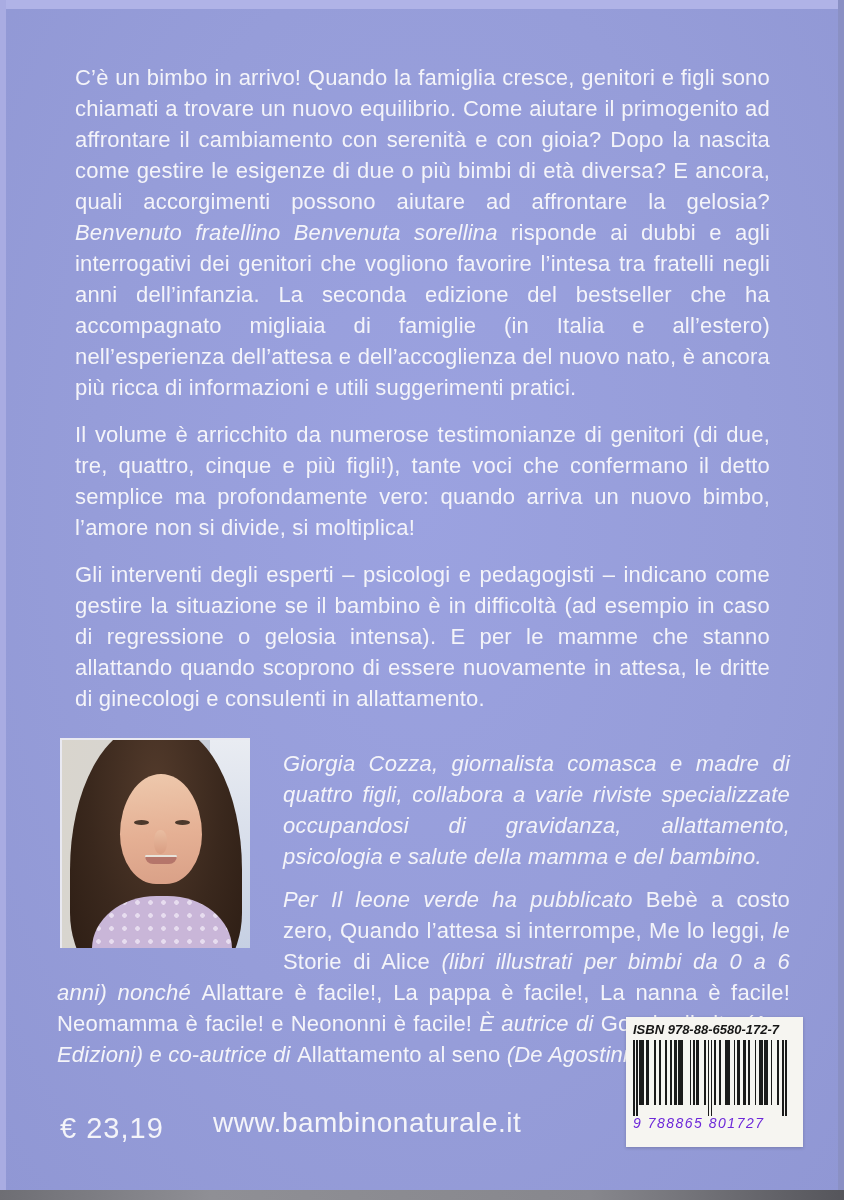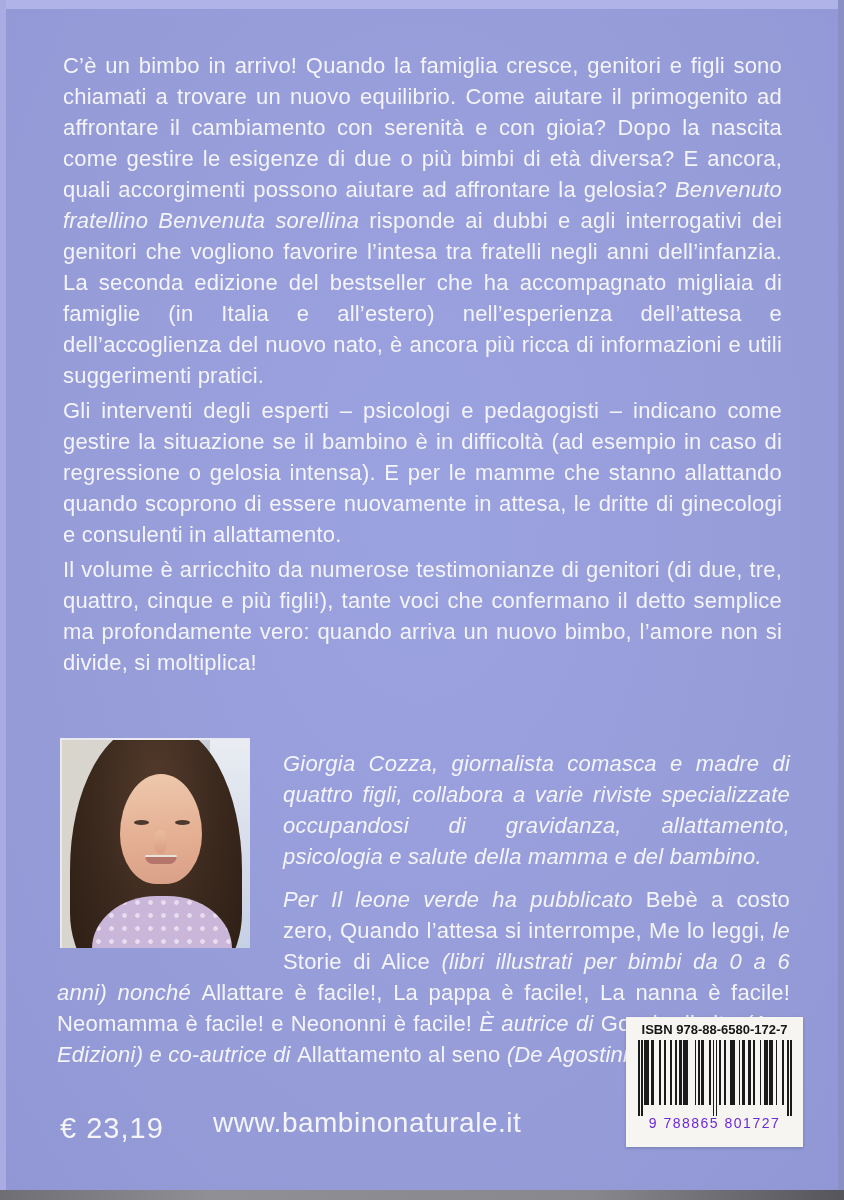--- a/index.html
+++ b/index.html
@@ -10,21 +10,21 @@
   }
   
   .edge-top{position:absolute;top:0;left:0;right:0;height:9px;background:#b0b3e7;}
   .edge-left{position:absolute;top:0;left:0;bottom:0;width:6px;background:#a9ace2;}
   .edge-right{position:absolute;top:0;right:0;bottom:0;width:6px;background:#8a90c4;}
   .edge-bottom{position:absolute;bottom:0;left:0;right:0;height:10px;
     background:linear-gradient(90deg,#6e6e74 0%,#8f8f95 25%,#87878d 70%,#55555b 100%);z-index:9;}
 
   .main-text{position:absolute;left:59px;top:46px;width:727px;
     font-size:22px;line-height:31px;text-align:justify;letter-spacing:0.2px;}
-  .main-text p{margin:4px;}
+  .main-text p{margin:16px;}
   .it{font-style:italic;}
 
   
   .watermark{position:absolute;left:262px;top:560px;width:440px;height:80px;z-index:5;pointer-events:none;}
   .wm-logo{position:absolute;left:0;top:6px;width:68px;height:68px;}
   .wm-logo circle,.wm-logo path{fill:none;stroke:rgba(255,255,255,0.30);}
   .wm-text{position:absolute;left:82px;top:2px;font-size:47px;font-weight:bold;
     letter-spacing:-0.5px;color:rgba(255,255,255,0.30);}
   .wm-sub{position:absolute;left:86px;top:54px;font-size:11px;letter-spacing:7px;
     color:rgba(255,255,255,0.28);white-space:nowrap;}
@@ -55,40 +55,40 @@
   .ph-scarf{position:absolute;bottom:-14px;left:30px;width:140px;height:66px;
     background-color:#c9b6d8;
     background-image:radial-gradient(#e7ddef 2px, rgba(0,0,0,0) 2.6px);
     background-size:13px 13px;border-radius:46% 46% 0 0 / 80% 80% 0 0;}
 
   
   .price{position:absolute;left:60px;top:1112px;font-size:29px;letter-spacing:1px;}
   .website{position:absolute;left:213px;top:1107px;font-size:28px;letter-spacing:0.5px;}
 
   .barcode-box{position:absolute;left:626px;top:1017px;width:177px;height:130px;
-    background:#f6f5f1;box-sizing:border-box;padding:5px 16px 4px;
-    display:flex;flex-direction:column;align-items:center;box-shadow:0 1px 3px rgba(40,40,60,0.25);}
+    background:#f6f5f1;box-sizing:border-box;padding:5px 7px 4px;
+    display:flex;flex-direction:column;box-shadow:0 1px 3px rgba(40,40,60,0.25);font-style:italic;}
   .isbn-line{font-size:13px;font-weight:bold;color:#161616;white-space:nowrap;}
   .bars{width:154px;height:76px;margin-top:3px;}
   .bars rect{fill:#1b1b1b;}
   .ean-digits{font-size:14px;color:#6d28d9;letter-spacing:1.5px;margin-top:-1px;white-space:nowrap;}
 </style>
 </head>
 <body>
 
 <div class="cover">
 
   <div class="edge-top"></div>
   <div class="edge-left"></div>
   <div class="edge-right"></div>
 
   <div class="main-text">
     <p><span>C’è un bimbo in arrivo! Quando la famiglia cresce, genitori e figli sono chiamati a trovare un nuovo equilibrio. Come aiutare il primogenito ad affrontare il cambiamento con serenità e con gioia? Dopo la nascita come gestire le esigenze di due o più bimbi di età diversa? E ancora, quali accorgimenti possono aiutare ad affrontare la gelosia? </span><span class="it">Benvenuto fratellino Benvenuta sorellina</span><span> risponde ai dubbi e agli interrogativi dei genitori che vogliono favorire l’intesa tra fratelli negli anni dell’infanzia. La seconda edizione del bestseller che ha accompagnato migliaia di famiglie (in Italia e all’estero) nell’esperienza dell’attesa e dell’accoglienza del nuovo nato, è ancora più ricca di informazioni e utili suggerimenti pratici.</span></p>
+    <p><span>Il volume è arricchito da numerose testimonianze di genitori (di due, tre, quattro, cinque e più figli!), tante voci che confermano il detto semplice ma profondamente vero: quando arriva un nuovo bimbo, l’amore non si divide, si moltiplica!</span></p>
     <p><span>Gli interventi degli esperti – psicologi e pedagogisti – indicano come gestire la situazione se il bambino è in difficoltà (ad esempio in caso di regressione o gelosia intensa). E per le mamme che stanno allattando quando scoprono di essere nuovamente in attesa, le dritte di ginecologi e consulenti in allattamento.</span></p>
-    <p><span>Il volume è arricchito da numerose testimonianze di genitori (di due, tre, quattro, cinque e più figli!), tante voci che confermano il detto semplice ma profondamente vero: quando arriva un nuovo bimbo, l’amore non si divide, si moltiplica!</span></p>
   </div>
 
 
   <div class="bio">
     <div class="author-photo">
       <div class="ph-light"></div>
       <div class="ph-hair"></div>
       <div class="ph-face">
         <div class="ph-eye left"></div>
         <div class="ph-eye right"></div>

